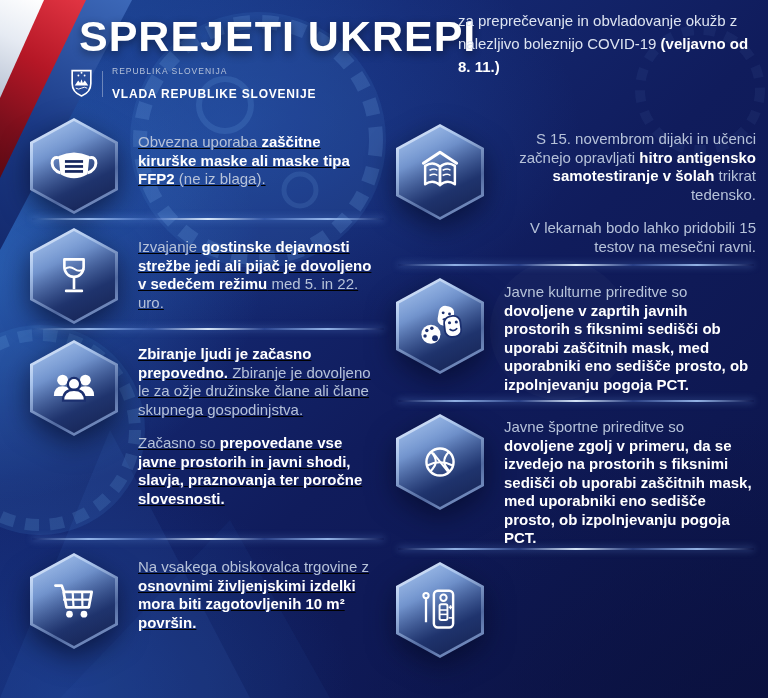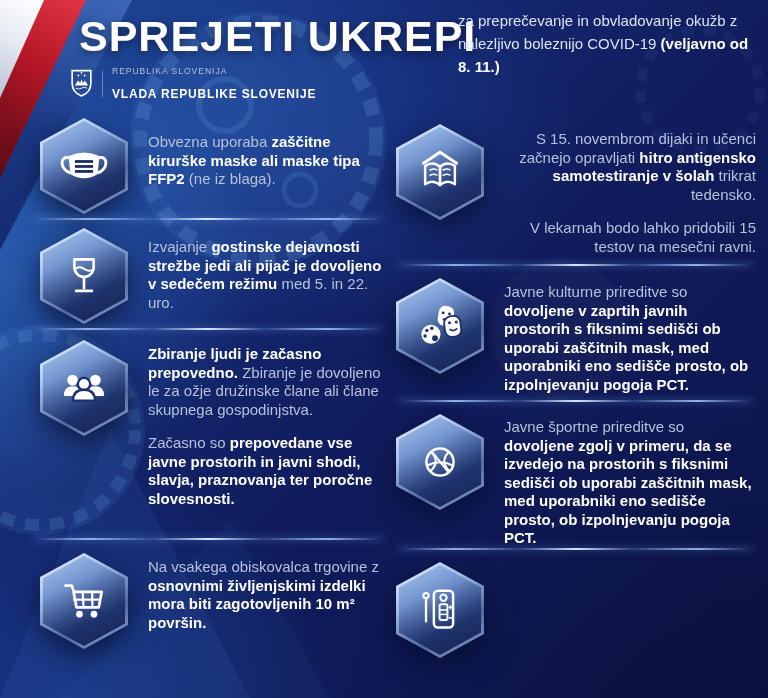--- a/index.html
+++ b/index.html
@@ -31,21 +31,21 @@
     letter-spacing:1px;text-shadow:0 3px 8px rgba(0,0,0,.45);white-space:nowrap;}
   .subtitle{position:absolute;left:458px;top:9px;width:298px;font-size:15px;line-height:23px;}
   .subtitle .seg-r{color:#dde4f1;font-weight:400;}
   .subtitle .seg-b{color:#fff;font-weight:700;}
   .logo{position:absolute;left:70px;top:66px;display:flex;align-items:center;gap:9px;}
   .logo-sep{width:1px;height:26px;background:rgba(255,255,255,.35);}
   .logo-l1{font-size:8.5px;letter-spacing:1px;color:#b4c1d9;margin-bottom:11px;}
   .logo-l2{font-size:12px;letter-spacing:.8px;color:#fff;font-weight:700;}
   
   .item{position:absolute;display:flex;align-items:flex-start;}
-  .item.left{left:40px;width:356px;}
+  .item.left{left:30px;width:356px;text-decoration:underline;}
   .item.right{left:396px;width:360px;}
   .hex{position:relative;width:88px;height:96px;flex:0 0 88px;margin-right:20px;
     filter:drop-shadow(0 9px 14px rgba(3,8,34,.65));}
   .hex-border,.hex-inner{position:absolute;
     clip-path:polygon(50% 0,100% 25%,100% 75%,50% 100%,0 75%,0 25%);}
   .hex-border{inset:0;background:linear-gradient(150deg,#f2f7ff 0%,#a9c4ec 30%,#51699f 68%,#90a9d8 100%);}
   .hex-inner{inset:3px;background:
     linear-gradient(155deg, rgba(151,186,236,.85) 0%, rgba(80,118,186,.6) 34%, rgba(24,44,102,.88) 68%, rgba(13,25,72,.96) 100%);}
   .hex svg{position:absolute;inset:0;margin:auto;}
   .item-text{font-size:15px;line-height:18.5px;padding-top:8px;}

